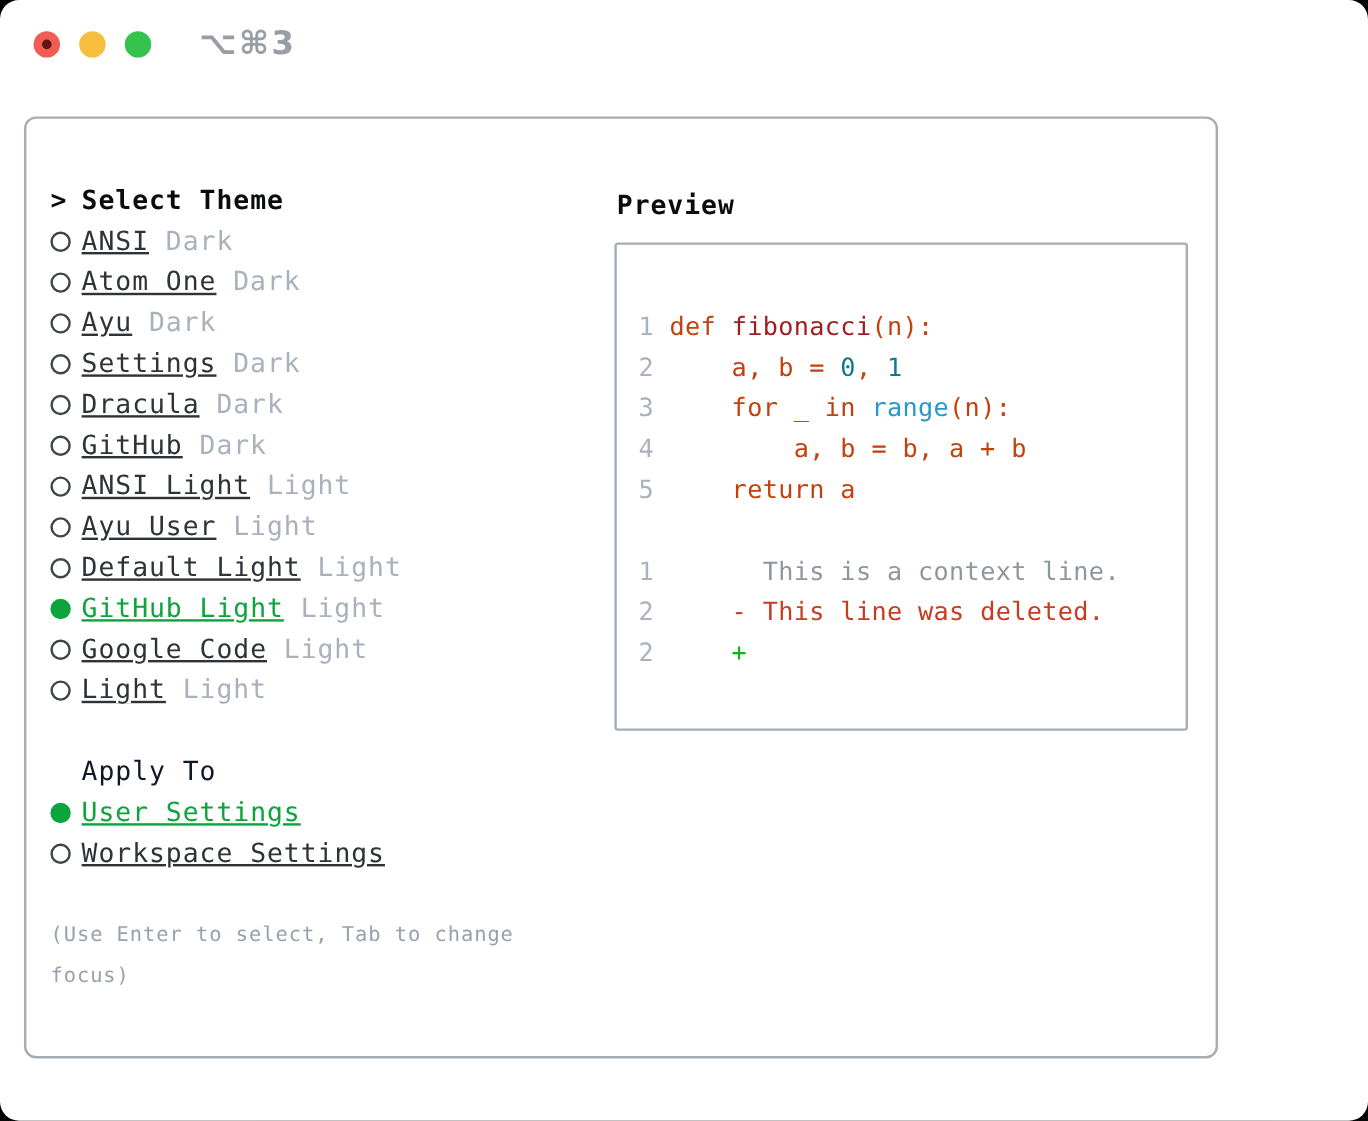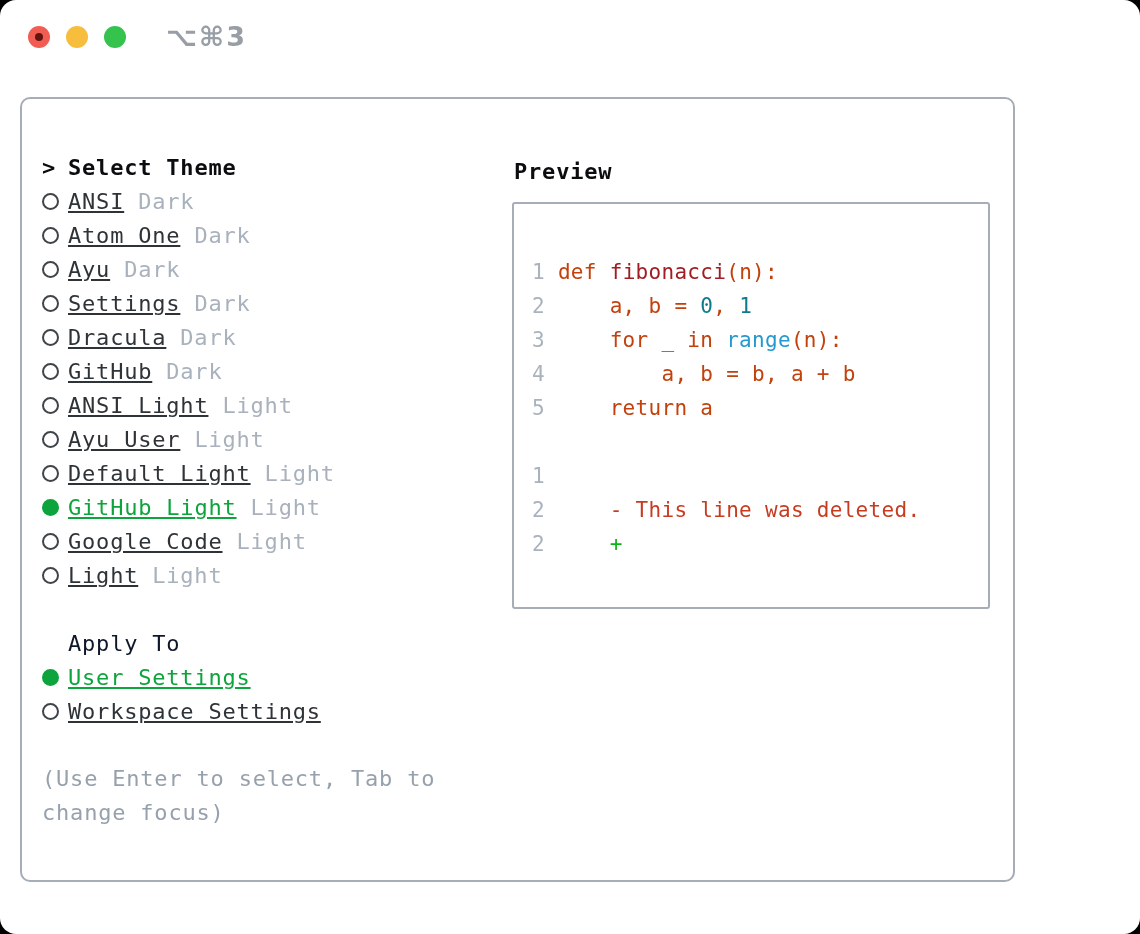--- a/index.html
+++ b/index.html
@@ -24,21 +24,21 @@
   .marker{width:26px;flex:none;display:flex;align-items:center;}
   .gt{font-weight:700;color:#0a0c0e;}
   .circle{width:13px;height:13px;border:2px solid #40454a;border-radius:50%;box-sizing:content-box;}
   .circle.sel{background:#0ea43d;border-color:#0ea43d;}
   .hdr-label{font-weight:700;color:#0a0c0e;}
   .tname{color:#2e3338;text-decoration:underline;}
   .tname.sel{color:#0ea43d;}
   .ttag{color:#a8b1bc;margin-left:14px;}
   .section-label{color:#0f172a;}
   #apply-list{position:absolute;left:20px;top:527px;font-size:22px;letter-spacing:.8px;}
-  #hint{position:absolute;left:20px;top:663px;width:420px;font-size:22px;letter-spacing:.8px;line-height:34px;color:#97a1ad;white-space:normal;}
+  #hint{position:absolute;left:20px;top:663px;width:420px;font-size:17px;letter-spacing:.8px;line-height:34px;color:#97a1ad;white-space:normal;}
 
   
   #preview-label-row{position:absolute;left:480px;top:51px;height:34px;display:flex;align-items:flex-end;margin-left:12px;}
   #preview-label-row span{font-size:22px;letter-spacing:.8px;font-weight:700;color:#0a0c0e;}
   .preview-box{position:absolute;left:490px;top:103px;width:474px;height:403px;border:2px solid #a5adb7;border-radius:3px;background:#fff;}
   #preview-content{position:absolute;left:18px;top:51px;font-size:21px;letter-spacing:.3px;}
   .crow{height:34px;display:flex;align-items:center;white-space:pre;}
   .lnum{color:#a9b2bd;}
   .tok-c{color:#c2410c;}
   .tok-f{color:#a11d21;}
@@ -98,19 +98,19 @@
 
     <div class="preview-box">
       <div id="preview-content">
 
       <div class="crow"><span class="lnum">1</span><span class="tok-c"> </span><span class="tok-c">def </span><span class="tok-f">fibonacci</span><span class="tok-c">(n):</span></div>
           <div class="crow"><span class="lnum">2</span><span class="tok-c"> </span><span class="tok-c">    a, b = </span><span class="tok-n">0</span><span class="tok-c">, </span><span class="tok-n">1</span></div>
           <div class="crow"><span class="lnum">3</span><span class="tok-c"> </span><span class="tok-c">    for _ in </span><span class="tok-b">range</span><span class="tok-c">(n):</span></div>
           <div class="crow"><span class="lnum">4</span><span class="tok-c"> </span><span class="tok-c">        a, b = b, a + b</span></div>
           <div class="crow"><span class="lnum">5</span><span class="tok-c"> </span><span class="tok-c">    return a</span></div>
           <div class="crow"> </div>
-          <div class="crow"><span class="lnum">1</span><span>     </span><span class="diff-context"> </span><span> </span></div>
+          <div class="crow"><span class="lnum">1</span><span>     </span><span class="diff-context"> </span><span> </span><span class="diff-context">This is a context line.</span></div>
           <div class="crow"><span class="lnum">2</span><span>     </span><span class="diff-deleted">-</span><span> </span><span class="diff-deleted">This line was deleted.</span></div>
           <div class="crow"><span class="lnum">2</span><span>     </span><span class="diff-added">+</span><span> </span></div>
         </div>
     </div>
   </div>
 </div>
 
 </body></html>

